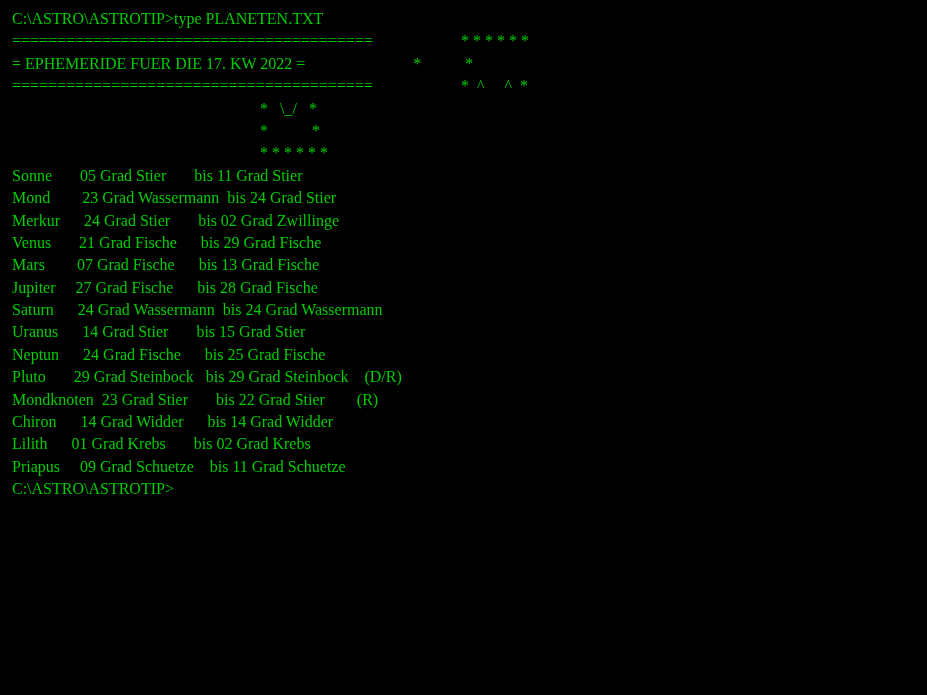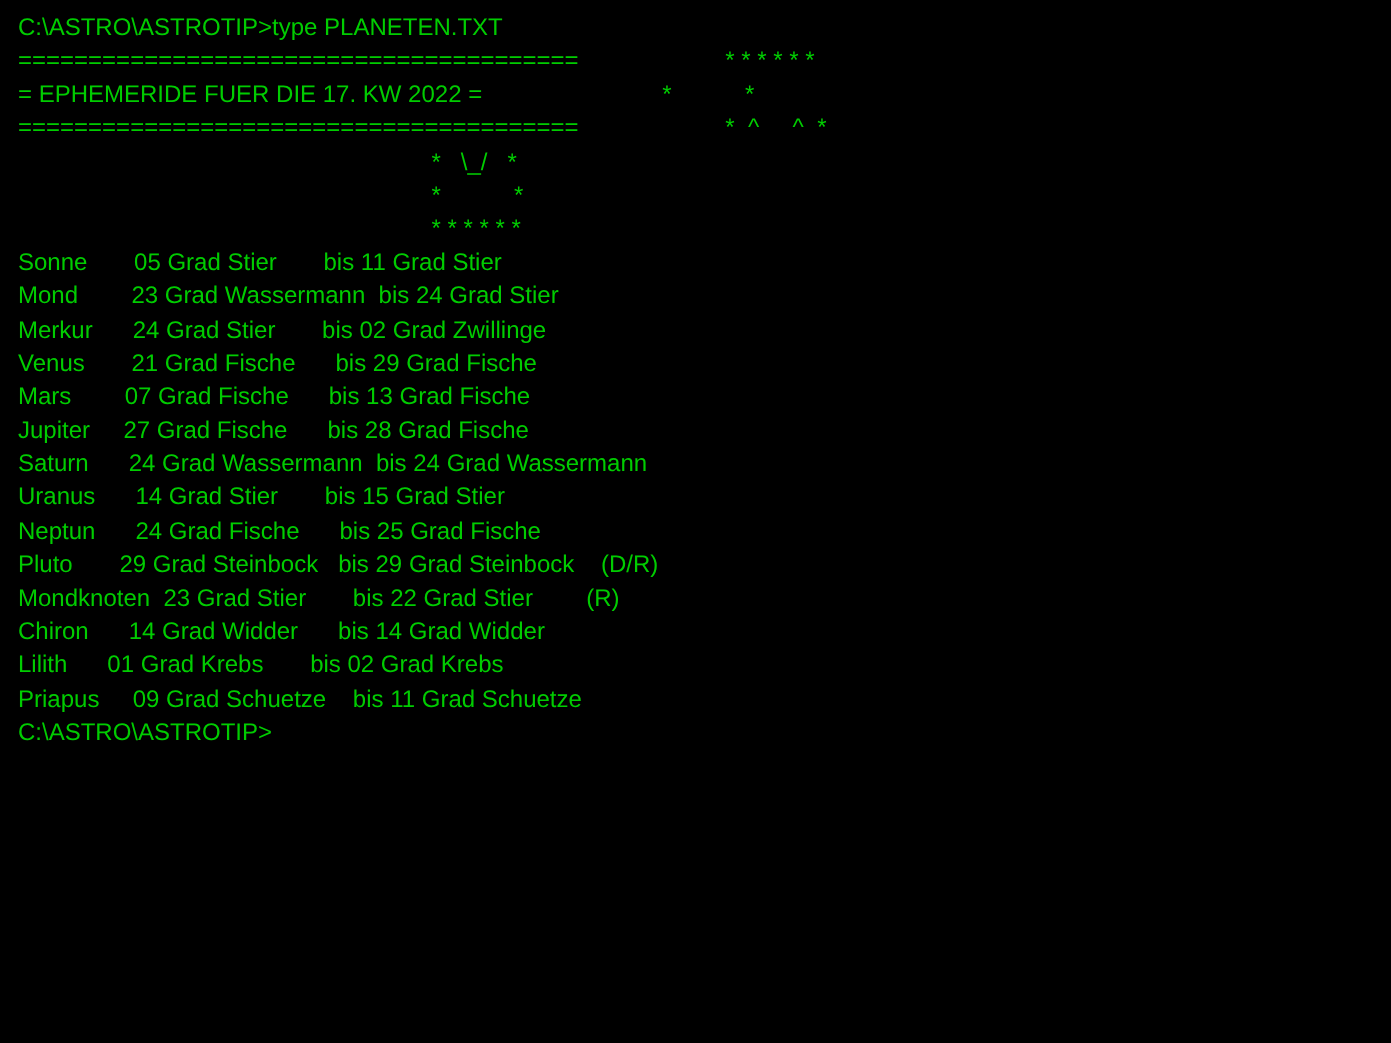--- a/index.html
+++ b/index.html
@@ -15,19 +15,19 @@
       font-size: 16px;
       line-height: 1.4;
       width: 927px;
       height: 695px;
       overflow: hidden;
       padding: 8px 12px;
     }
 
     .terminal-content {
       white-space: pre;
-      font-family: Liberation Sans, sans-serif;
+      font-family: Liberation Serif, serif;
     }
   </style>
 </head>
 <body>
 
 <div class="terminal-content"><div style="white-space: pre;">C:\ASTRO\ASTROTIP&gt;type PLANETEN.TXT</div><div style="white-space: pre;"></div><div style="white-space: pre;">========================================                      * * * * * *</div><div style="white-space: pre;">= EPHEMERIDE FUER DIE 17. KW 2022 =                           *           *</div><div style="white-space: pre;">========================================                      *  ^     ^  *</div><div style="white-space: pre;">                                                              *   \_/   *</div><div style="white-space: pre;">                                                              *           *</div><div style="white-space: pre;">                                                              * * * * * *</div><div style="white-space: pre;"></div><div style="white-space: pre;">Sonne       05 Grad Stier       bis 11 Grad Stier       </div><div style="white-space: pre;">Mond        23 Grad Wassermann  bis 24 Grad Stier       </div><div style="white-space: pre;">Merkur      24 Grad Stier       bis 02 Grad Zwillinge   </div><div style="white-space: pre;">Venus       21 Grad Fische      bis 29 Grad Fische      </div><div style="white-space: pre;">Mars        07 Grad Fische      bis 13 Grad Fische      </div><div style="white-space: pre;">Jupiter     27 Grad Fische      bis 28 Grad Fische      </div><div style="white-space: pre;">Saturn      24 Grad Wassermann  bis 24 Grad Wassermann  </div><div style="white-space: pre;">Uranus      14 Grad Stier       bis 15 Grad Stier       </div><div style="white-space: pre;">Neptun      24 Grad Fische      bis 25 Grad Fische      </div><div style="white-space: pre;">Pluto       29 Grad Steinbock   bis 29 Grad Steinbock    (D/R)</div><div style="white-space: pre;">Mondknoten  23 Grad Stier       bis 22 Grad Stier        (R)</div><div style="white-space: pre;">Chiron      14 Grad Widder      bis 14 Grad Widder      </div><div style="white-space: pre;">Lilith      01 Grad Krebs       bis 02 Grad Krebs       </div><div style="white-space: pre;">Priapus     09 Grad Schuetze    bis 11 Grad Schuetze    </div><div style="white-space: pre;"></div><div style="white-space: pre;">C:\ASTRO\ASTROTIP&gt;</div></div>
 
 </body></html>

